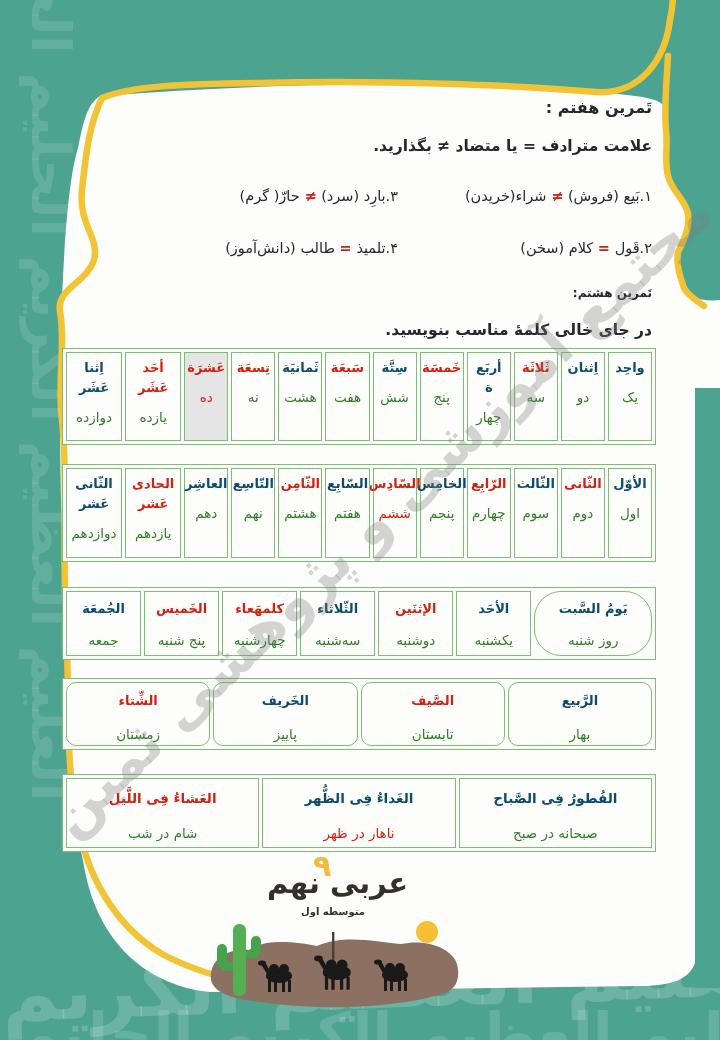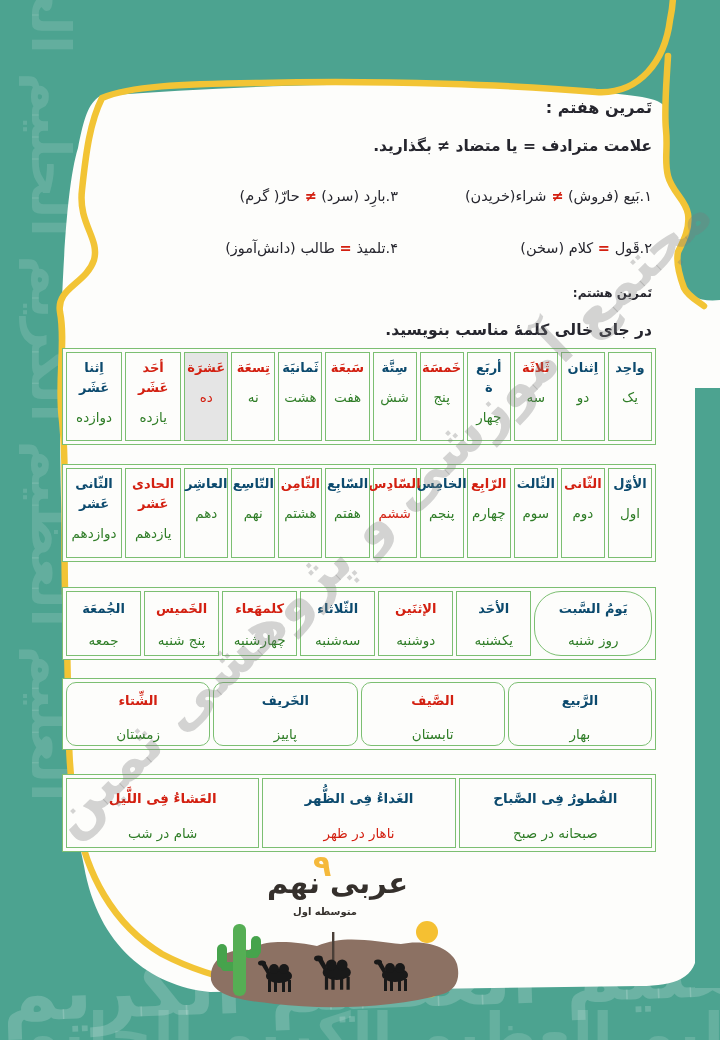--- a/index.html
+++ b/index.html
@@ -55,21 +55,21 @@
   .t3 .cell{gap:13px;padding-top:7px;}
   .t4 .cell{gap:15px;padding-top:8px;border-radius:10px;}
   .t5 .cell{gap:16px;padding-top:9px;justify-content:space-between;}
   .t5 .ar{font-size:13.5px;}
 
   
   .logo{position:absolute;left:205px;top:852px;width:265px;height:168px;z-index:6;}
   .logo-nine{position:absolute;left:108px;top:-4px;color:#F5B93B;font-size:30px;font-weight:bold;}
   .logo-title{position:absolute;top:14px;left:0;right:0;text-align:center;direction:rtl;
               font-size:29px;font-weight:bold;color:#35302c;letter-spacing:1px;}
-  .logo-sub{position:absolute;top:54px;left:80px;width:80px;text-align:center;direction:rtl;
+  .logo-sub{position:absolute;top:54px;left:96px;width:80px;text-align:left;direction:rtl;
             font-size:10px;font-weight:bold;color:#35302c;}
   .logo-art{position:absolute;left:0;top:68px;}
 </style>
 </head>
 <body>
 
 <div class="stage">
 
   <div class="pattern p1">العلیم العظیم الکریم الحلیم العلیم العظیم الکریم الحلیم</div>
   <div class="pattern p2">العلیم العظیم الکریم الحلیم العلیم العظیم الکریم الحلیم</div>

